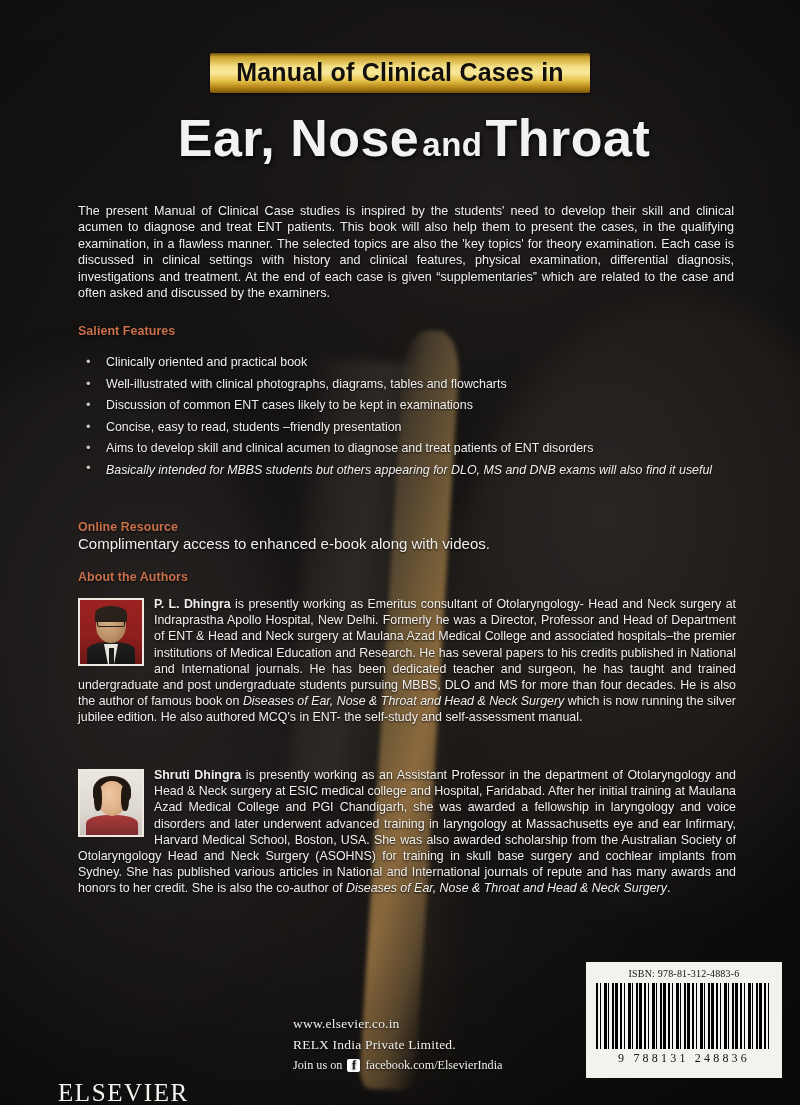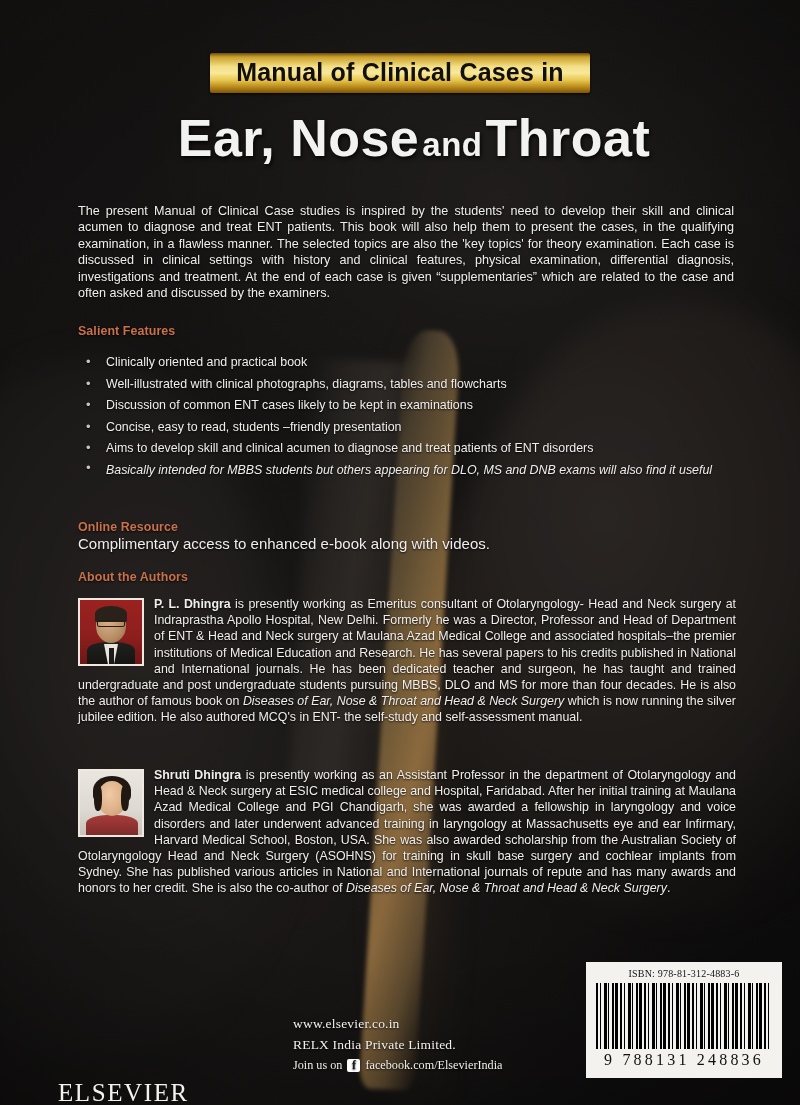--- a/index.html
+++ b/index.html
@@ -350,21 +350,21 @@
     background-image: repeating-linear-gradient(90deg,
       #000 0px, #000 2px, #f3f2ef 2px, #f3f2ef 4px,
       #000 4px, #000 5px, #f3f2ef 5px, #f3f2ef 8px,
       #000 8px, #000 11px, #f3f2ef 11px, #f3f2ef 12px,
       #000 12px, #000 13px, #f3f2ef 13px, #f3f2ef 16px,
       #000 16px, #000 18px, #f3f2ef 18px, #f3f2ef 19px,
       #000 19px, #000 22px, #f3f2ef 22px, #f3f2ef 24px);
   }
   .barcode-digits {
     font-family: "Liberation Serif", serif;
-    font-size: 16px;
+    font-size: 12px;
     color: #111;
     letter-spacing: 3.2px;
     text-align: center;
     margin-top: 2px;
   }
 
   
   .elsevier-logo {
     position: absolute;
     left: 58px;

